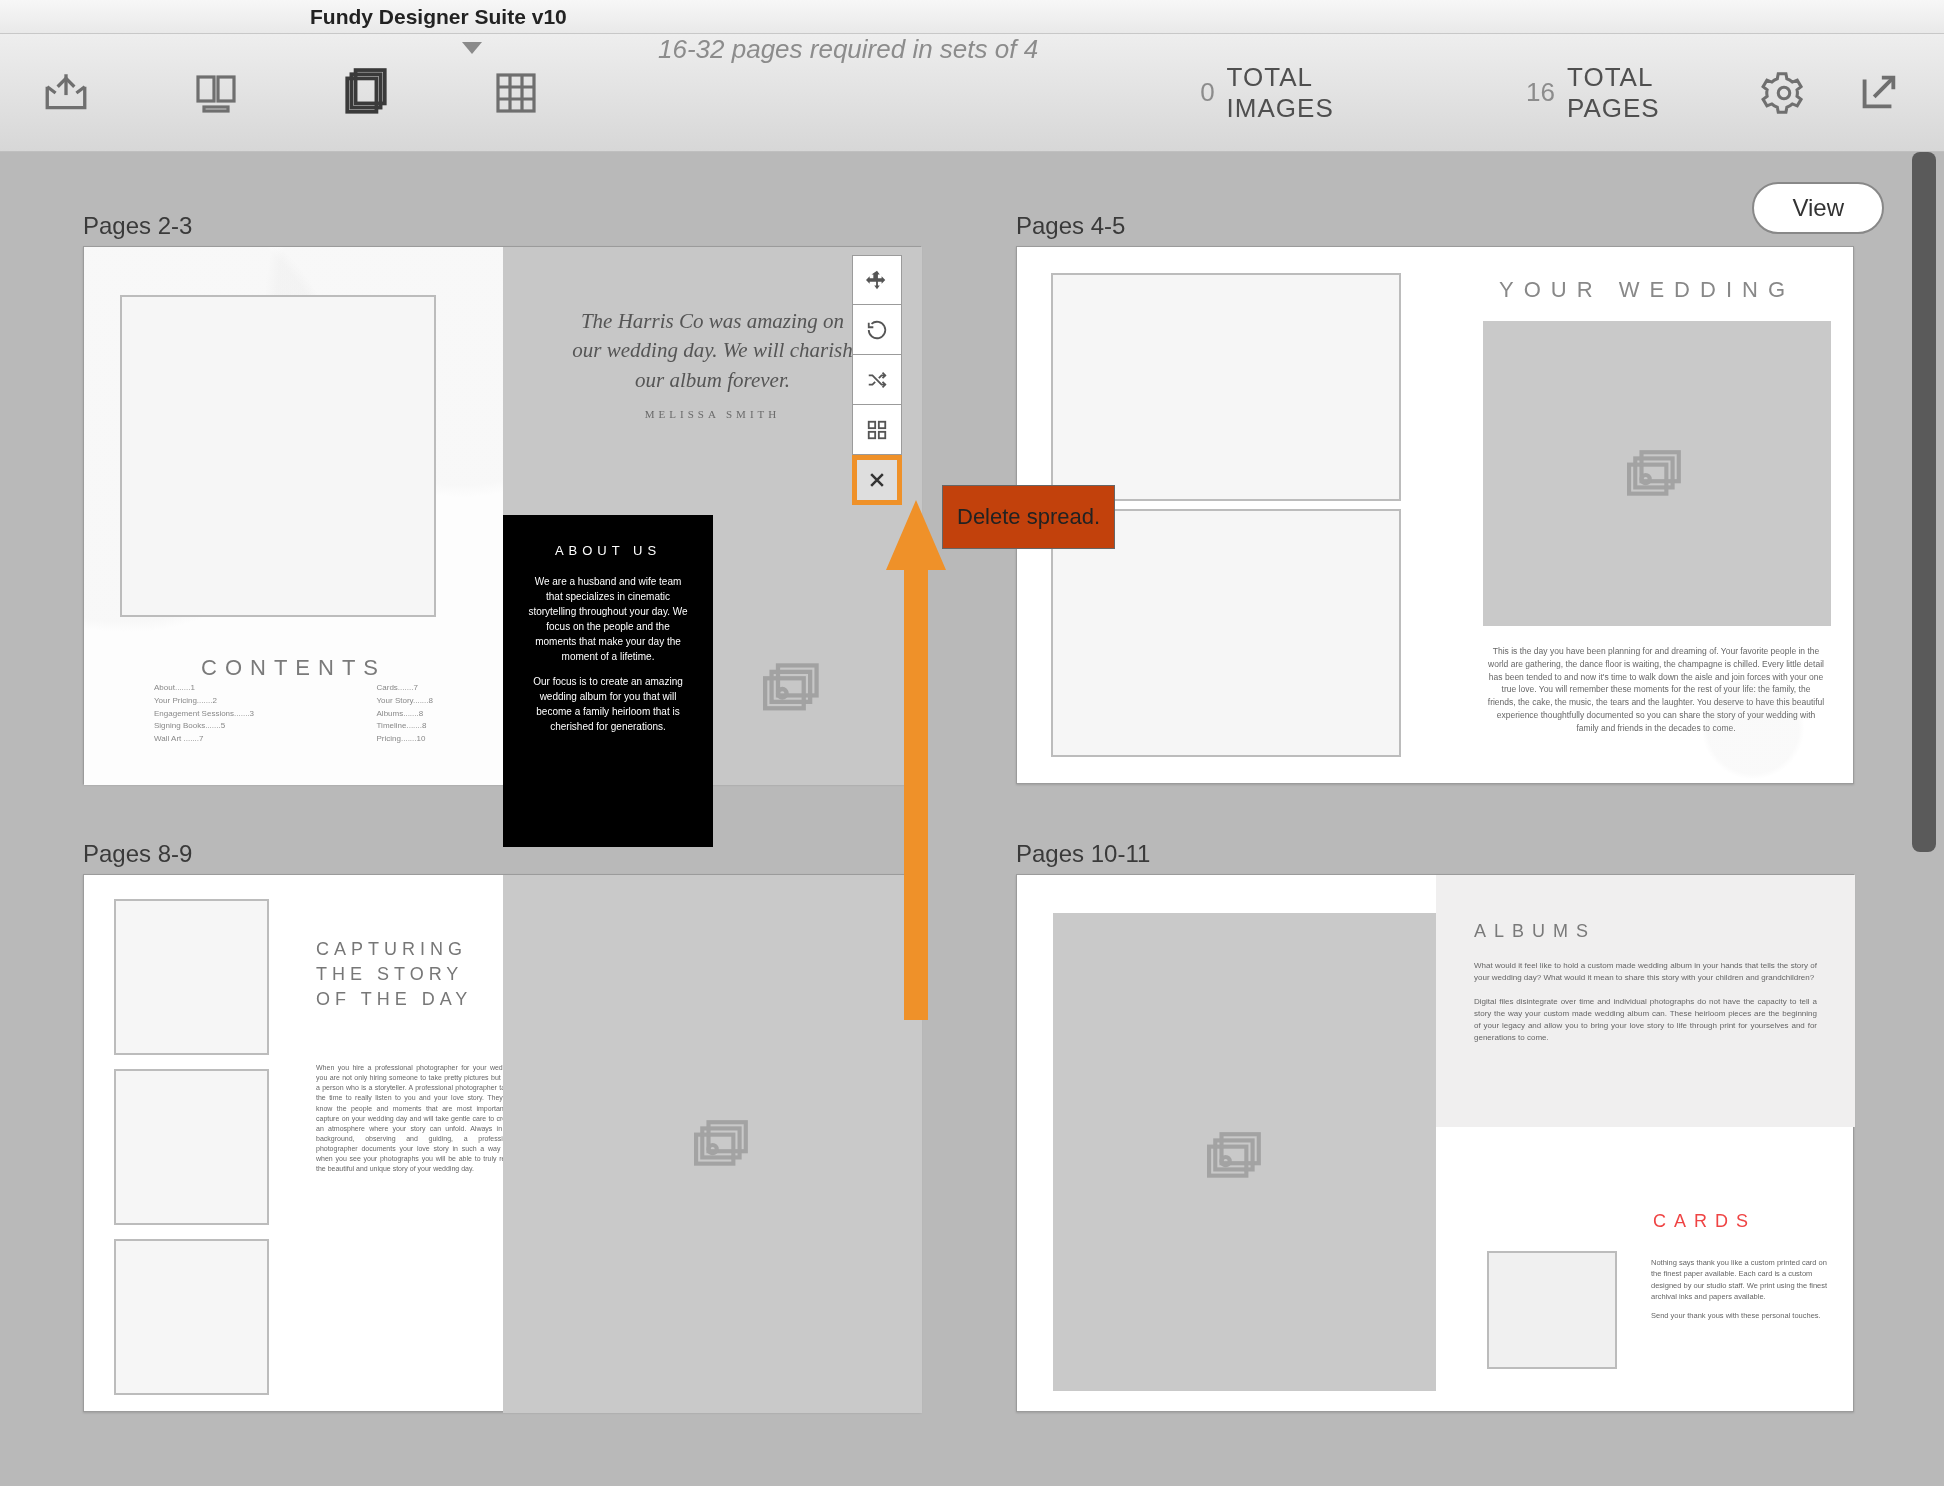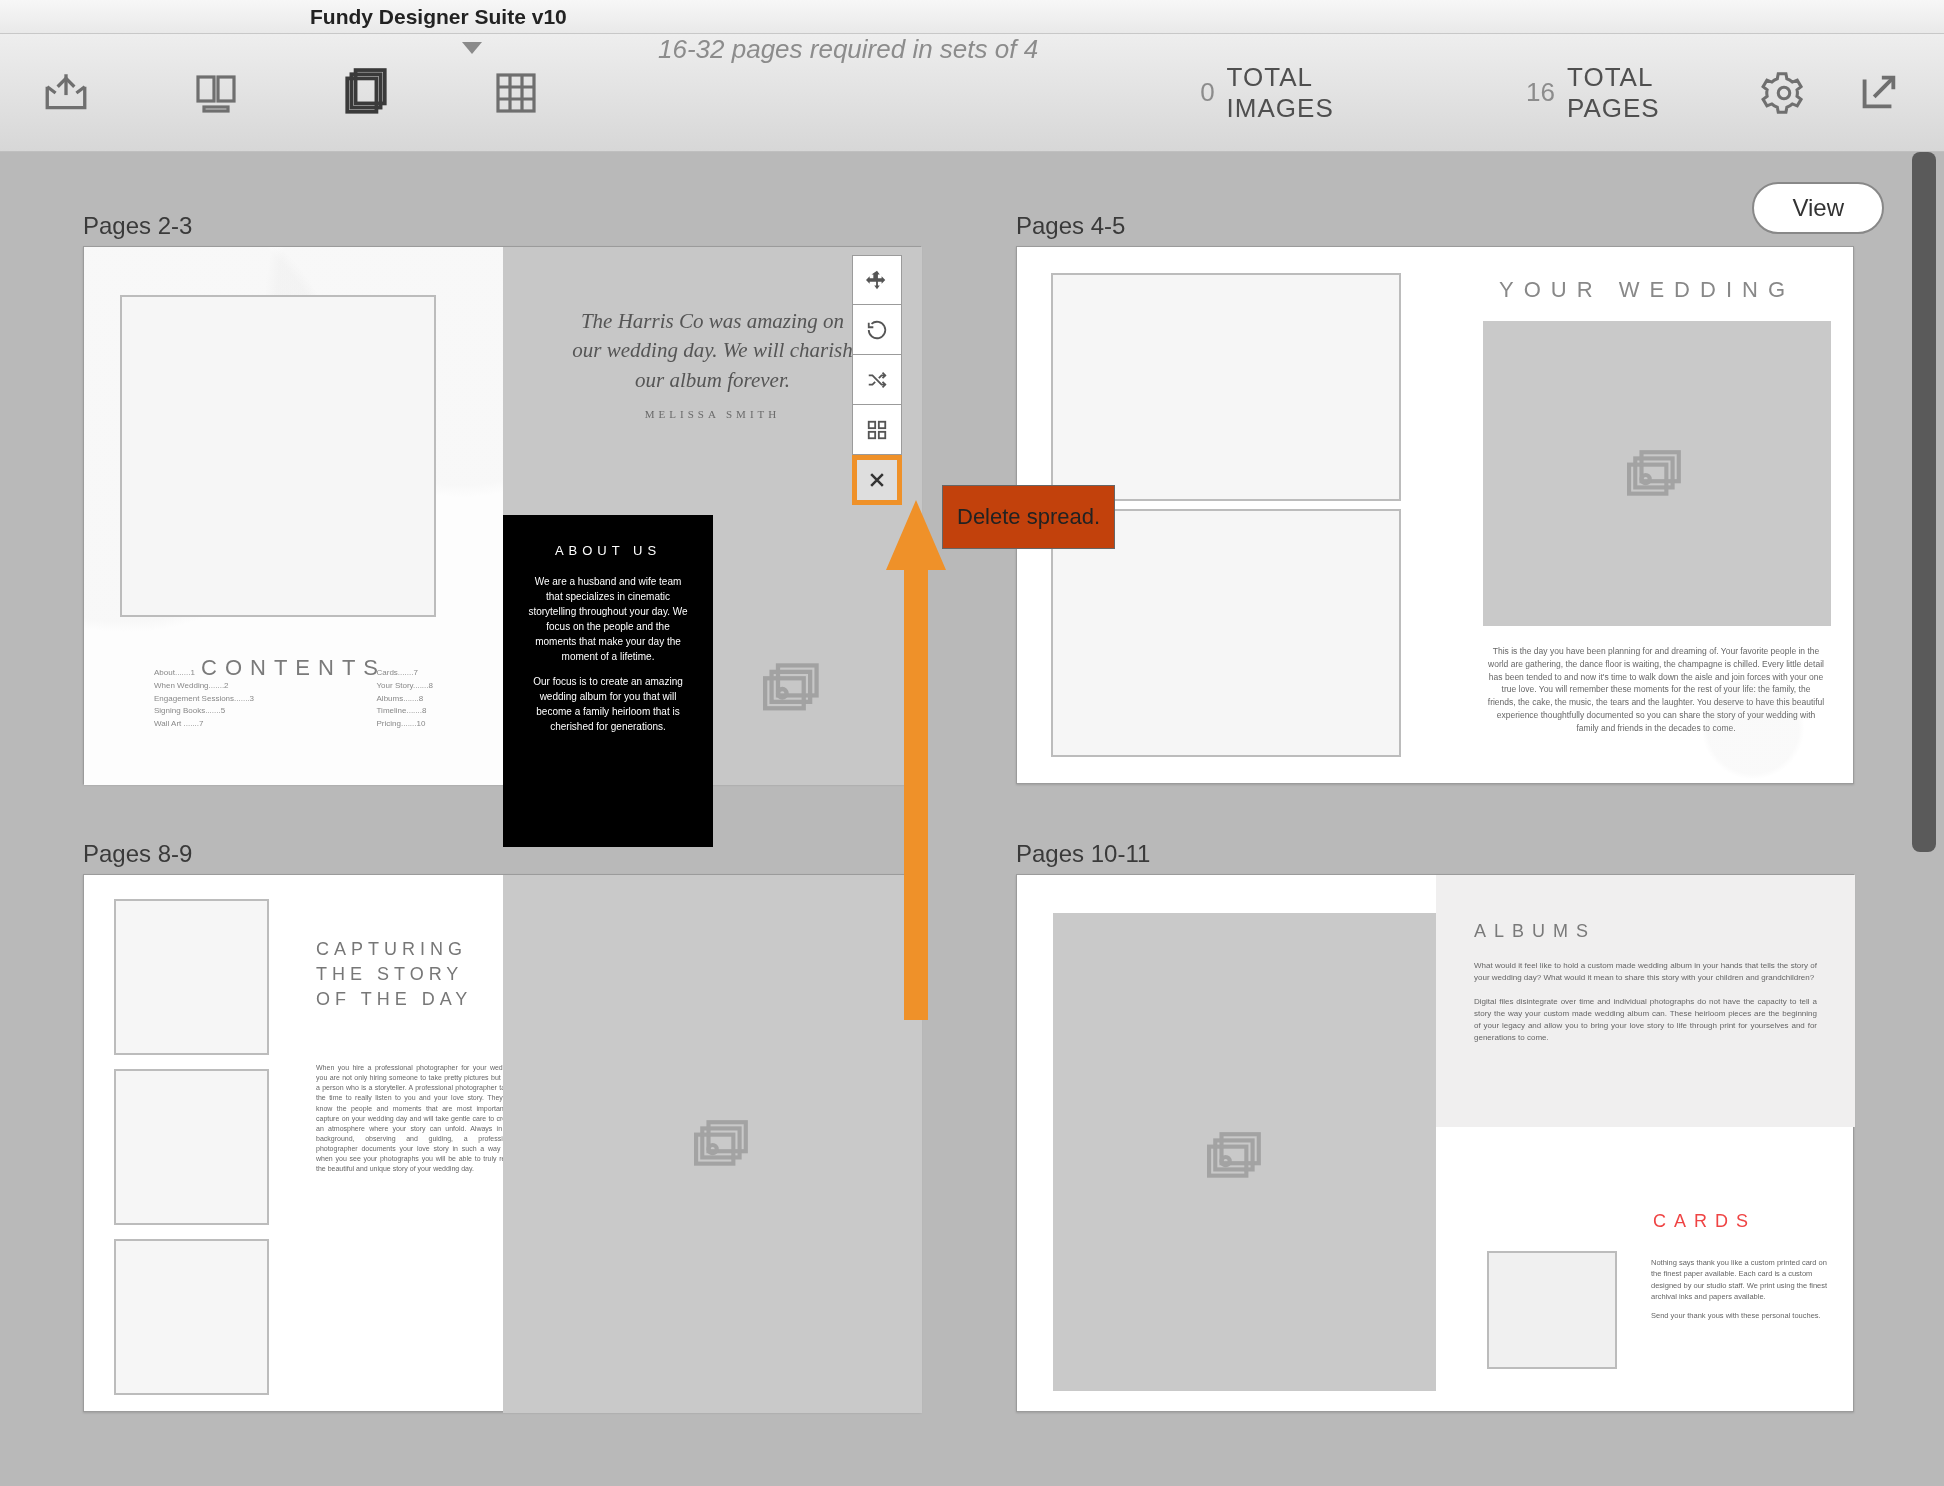--- a/index.html
+++ b/index.html
@@ -109,21 +109,21 @@
     position:absolute;inset:0;
     background:
       radial-gradient(circle at 10% 30%, rgba(180,180,180,0.07) 0 40%, transparent 42%),
       radial-gradient(circle at 90% 10%, rgba(180,180,180,0.07) 0 30%, transparent 32%);
   }
   .s23 .contents-title{
     position:absolute;left:0;right:0;top:408px;text-align:center;
     letter-spacing:8px;color:#7a7a7a;font-size:22px;
   }
   .toc{
-    position:absolute;left:70px;top:420px;right:70px;
+    position:absolute;left:70px;top:435px;right:70px;
     display:flex;justify-content:space-between;
     font-size:8px;color:#888;line-height:1.6;
   }
   .toc ul{list-style:none;}
   .s23 .right{
     position:absolute;left:419px;top:0;width:419px;height:538px;
     background:#c7c7c7;
   }
   .s23 .quote{
     position:absolute;left:64px;top:60px;right:64px;
@@ -273,21 +273,21 @@
     <div class="col">
       <div class="spread-label">Pages 2-3</div>
       <div class="spread s23">
         <div class="left">
           <div class="floral"></div>
           <div class="photo"></div>
           <div class="contents-title">CONTENTS</div>
           <div class="toc">
             <ul>
               <li>About.......1</li>
-              <li>When Wedding.......2</li>
+              <li>Your Pricing.......2</li>
               <li>Engagement Sessions.......3</li>
               <li>Signing Books.......5</li>
               <li>Wall Art .......7</li>
             </ul>
             <ul>
               <li>Cards.......7</li>
               <li>Your Story.......8</li>
               <li>Albums.......8</li>
               <li>Timeline.......8</li>
               <li>Pricing.......10</li>

